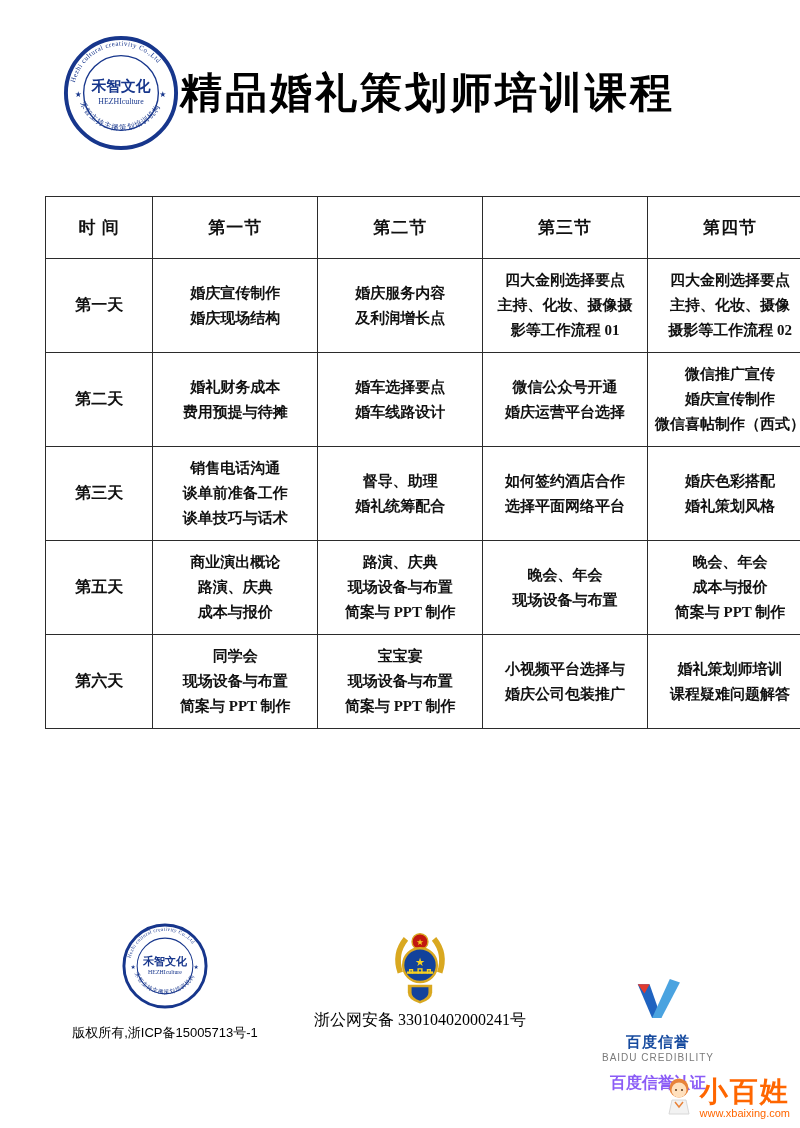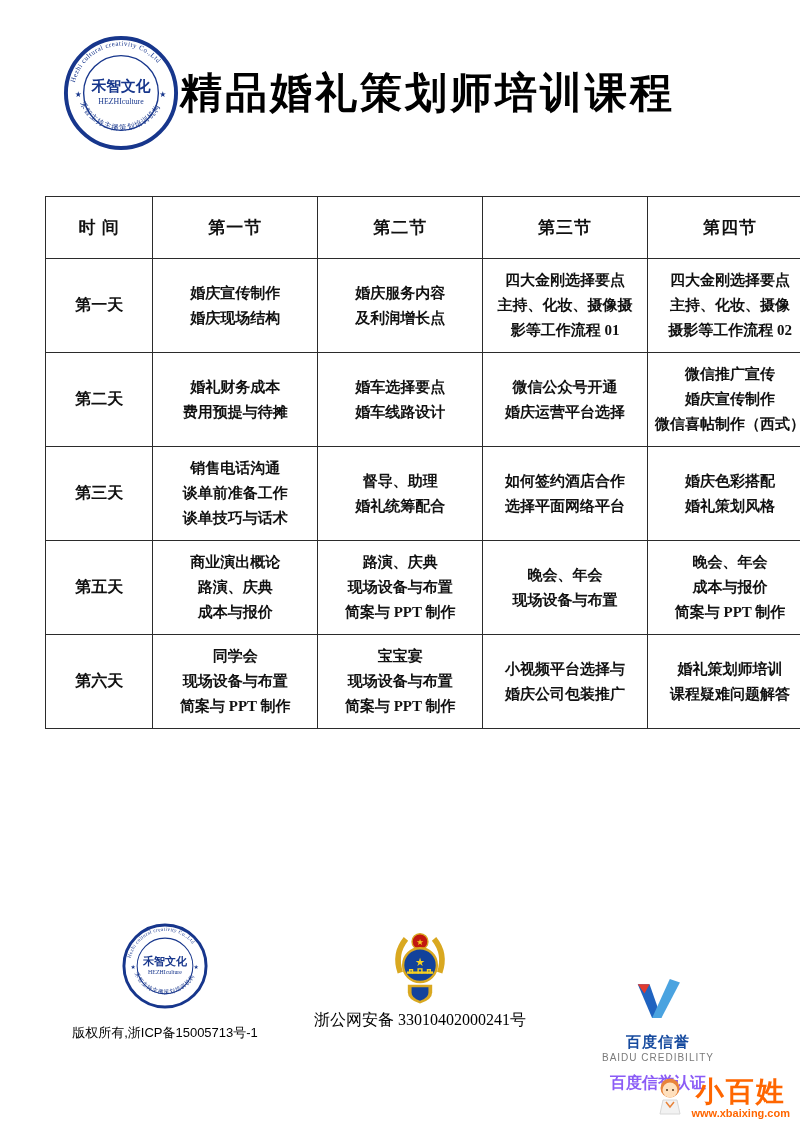--- a/index.html
+++ b/index.html
@@ -61,21 +61,21 @@
   .baidu-cert { margin-top:10px; font-size:16px; font-weight:700; color:#8b5cf6; }
 
   
   .watermark {
     position:absolute; right:10px; bottom:8px;
     display:flex; align-items:center; gap:4px;
   }
   .wm-icon { width:34px; height:44px; }
   .wm-texts { display:flex; flex-direction:column; align-items:center; }
   .wm-name { font-size:28px; font-weight:700; color:#ff6600; letter-spacing:2px; line-height:1.1; }
-  .wm-url  { font-size:11px; font-weight:700; color:#ff6600;
+  .wm-url  { font-size:11px; font-weight:400; color:#ff6600;
     font-family:"Liberation Sans","DejaVu Sans",sans-serif; }
 </style>
 </head>
 <body>
 
 <div class="header">
   <svg class="logo-svg" viewBox="0 0 120 120" aria-hidden="true">
     <circle cx="60" cy="60" r="56" fill="#ffffff" stroke="#17368c" stroke-width="4"></circle>
     <circle cx="60" cy="60" r="38" fill="none" stroke="#17368c" stroke-width="1.4"></circle>
     <defs>

